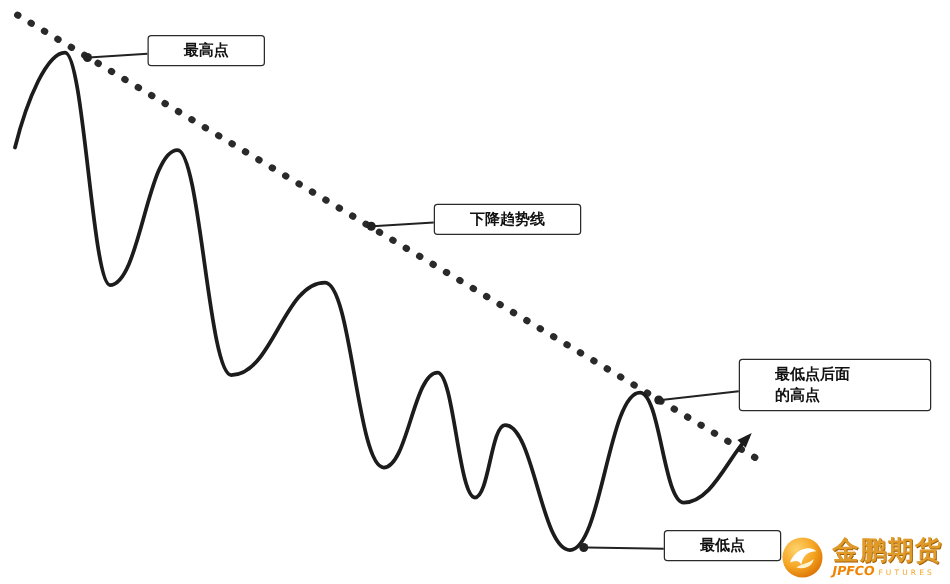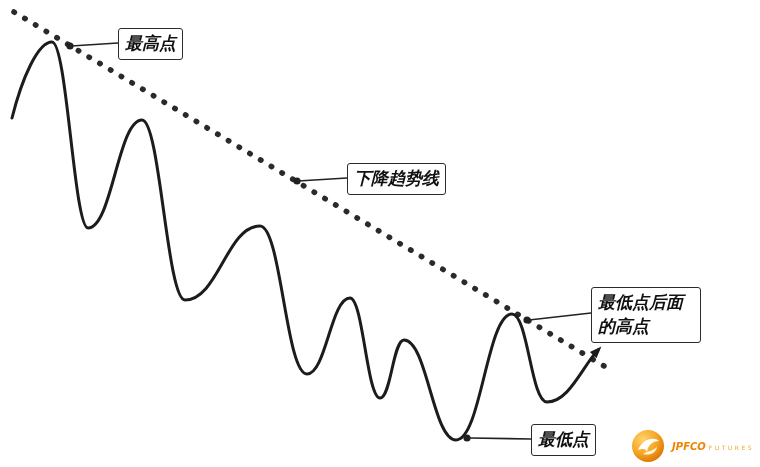--- a/index.html
+++ b/index.html
@@ -14,28 +14,27 @@
   .stage svg.diagram {
     position: absolute;
     left: 0; top: 0;
     width: 760px; height: 467px;
   }
   .label-box {
     position: absolute;
     background: #ffffff;
     border: 1.6px solid #2b2b2b;
     border-radius: 3px;
-    padding: 3px 6px;
-    font-size: 17px;
+    padding: 3px 28px;
+    font-size: 12px;
     font-weight: 600;
     line-height: 1.4;
     color: #111111;
     white-space: nowrap;
     z-index: 3;
-    font-style: italic;
   }
   .label-box.two-line { white-space: normal; width: 96px; }
   .logo {
     position: absolute;
     right: 6px;
     bottom: 4px;
     display: flex;
     align-items: center;
     gap: 7px;
     z-index: 4;
@@ -123,20 +122,21 @@
           <stop offset="0%" stop-color="#ffd36e"></stop>
           <stop offset="55%" stop-color="#f5a623"></stop>
           <stop offset="100%" stop-color="#d96c00"></stop>
         </radialGradient>
       </defs>
       <circle cx="17" cy="17" r="16" fill="url(#gold)"></circle>
       <path d="M7 21 C11 10 23 7 28 12 C21 12 17 16 16 23 C14 18 10 20 7 21 Z" fill="#ffffff"></path>
       <path d="M12 25 C16 22 22 22 26 18 C25 24 19 27 12 25 Z" fill="#fff3d6"></path>
     </svg>
     <div class="logo-text">
+      <div class="logo-brand">金鹏期货</div>
       <div class="logo-sub">
         <span class="logo-abbr">JPFCO</span>
         <span class="logo-tagline">FUTURES</span>
       </div>
     </div>
   </div>
 
 </div>
 
 </body></html>

